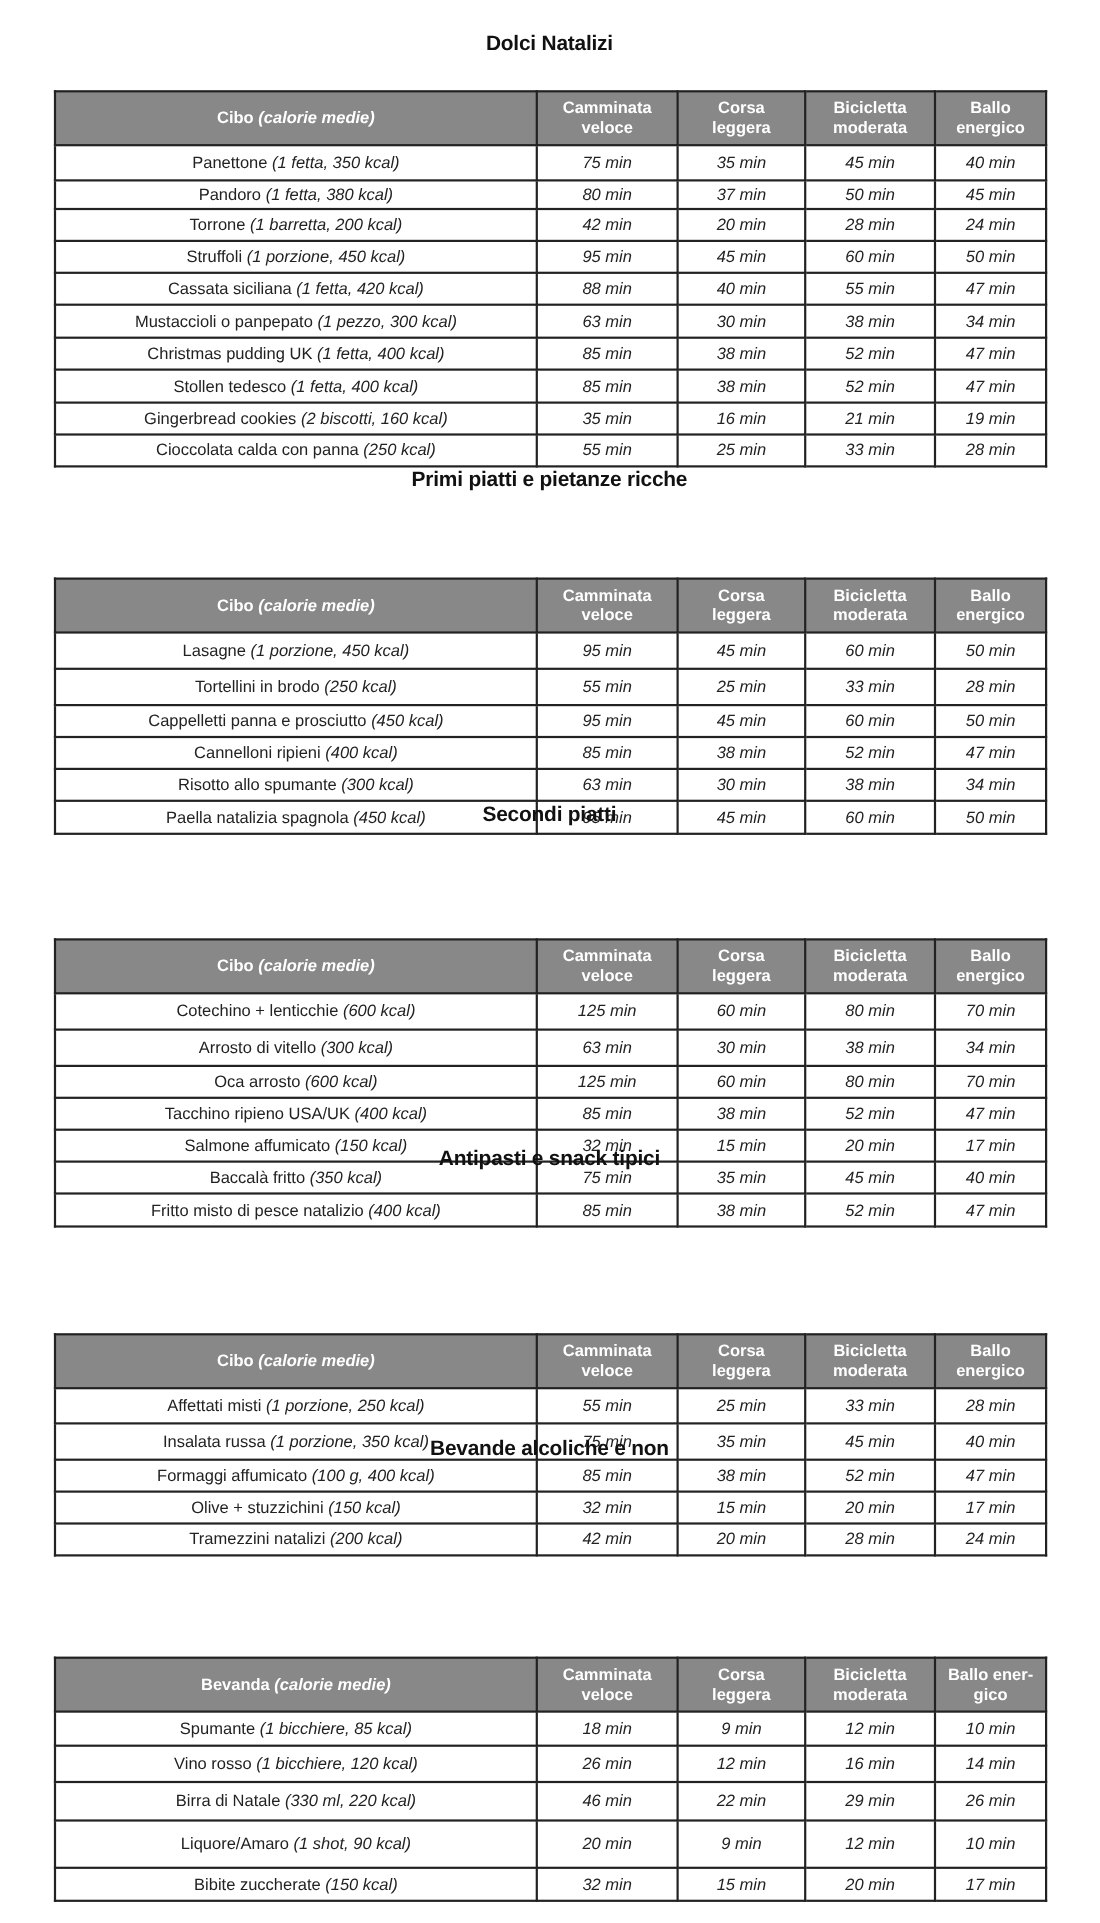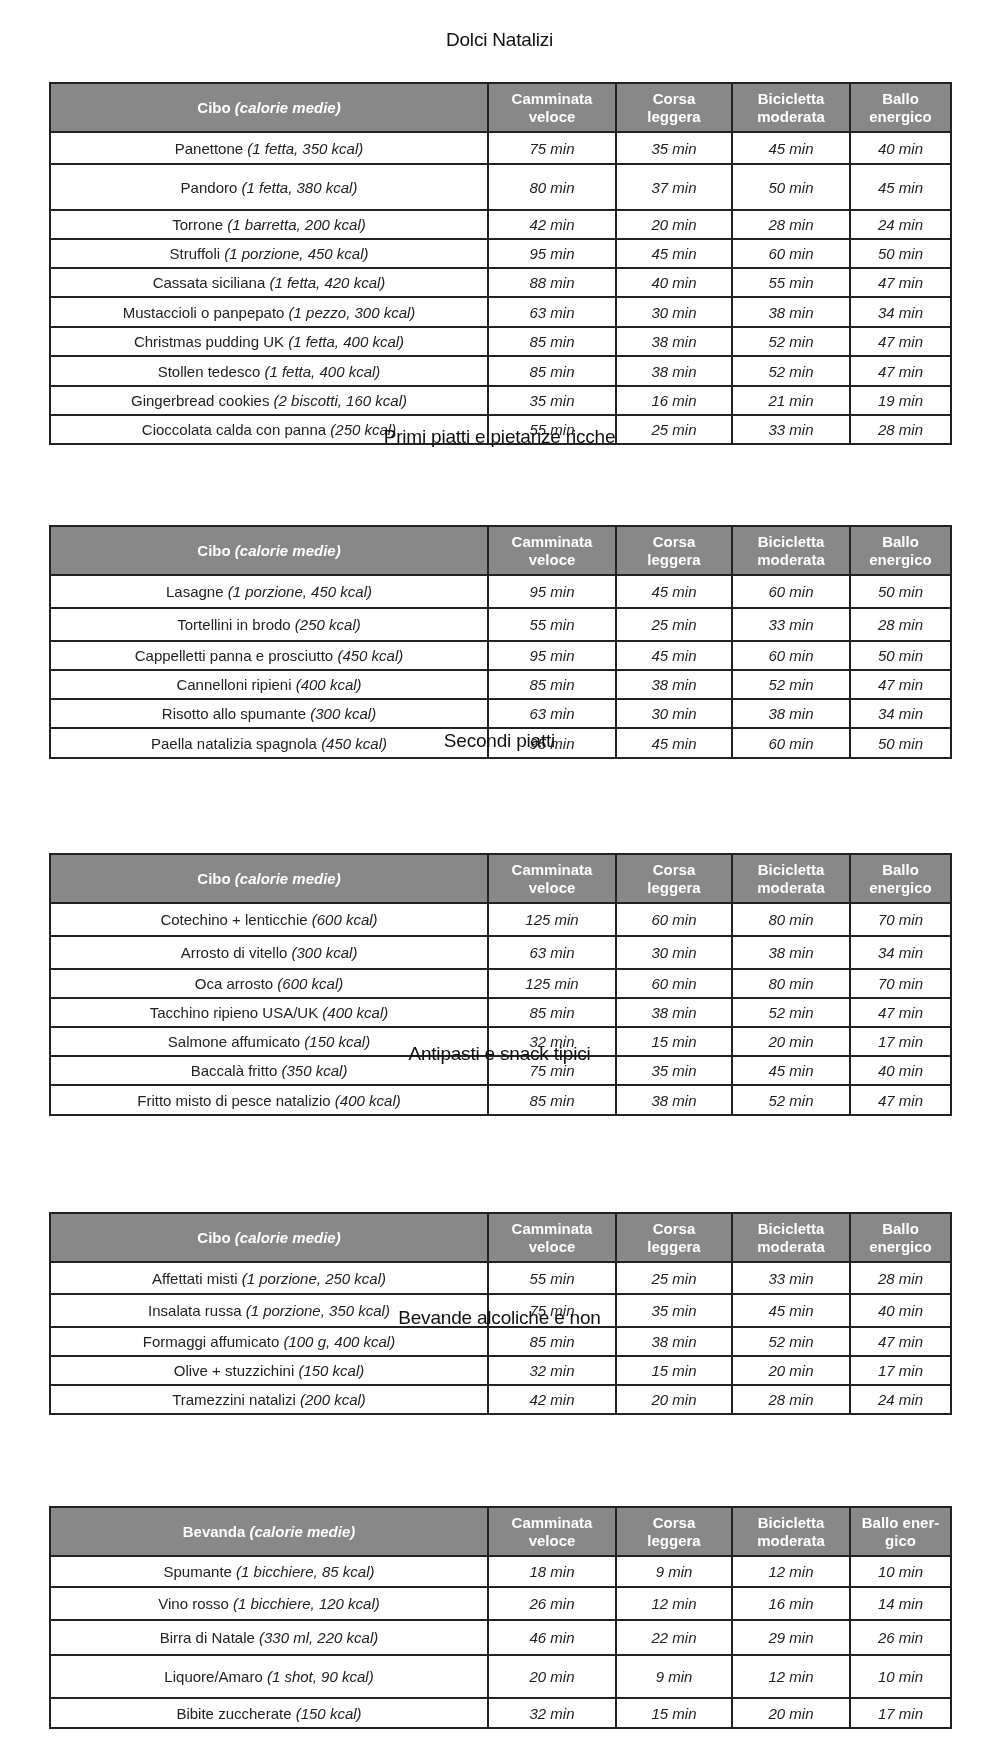--- a/index.html
+++ b/index.html
@@ -3,21 +3,21 @@
 <meta charset="utf-8">
 <style>
   html, body { margin: 0; padding: 0; background: #ffffff; }
   body {
     width: 1000px; height: 1748px; position: relative; overflow: hidden;
     font-family: "Liberation Sans", "DejaVu Sans", sans-serif; color: #222222;
   }
   .section { position: absolute; left: 49px; width: 901px; }
   .section-title {
     position: absolute; left: 0; width: 901px; text-align: center;
-    font-weight: normal; font-size: 19px; color: #111111; letter-spacing: -0.2px;
+    font-weight: bold; font-size: 19px; color: #111111; letter-spacing: -0.2px;
   }
   table.calorie-table {
     position: absolute; left: 0; width: 903px;
     border-collapse: collapse; table-layout: fixed;
     border: 2px solid #84cc16;
   }
   table.calorie-table col.c0 { width: 438px; }
   table.calorie-table col.c1 { width: 128px; }
   table.calorie-table col.c2 { width: 116px; }
   table.calorie-table col.c3 { width: 118px; }
@@ -71,21 +71,21 @@
           </tr>
         </thead>
         <tbody>
           <tr style="height: 32px;">
             <td class="food"><span>Panettone</span> <span class="qty">(1 fetta, 350 kcal)</span></td>
             <td class="val">75 min</td>
             <td class="val">35 min</td>
             <td class="val">45 min</td>
             <td class="val">40 min</td>
           </tr>
-          <tr style="height: 46px; border-radius: 11px;">
+          <tr style="height: 26px; border-radius: 11px;">
             <td class="food"><span>Pandoro</span> <span class="qty">(1 fetta, 380 kcal)</span></td>
             <td class="val">80 min</td>
             <td class="val">37 min</td>
             <td class="val">50 min</td>
             <td class="val">45 min</td>
           </tr>
           <tr style="height: 29px;">
             <td class="food"><span>Torrone</span> <span class="qty">(1 barretta, 200 kcal)</span></td>
             <td class="val">42 min</td>
             <td class="val">20 min</td>

